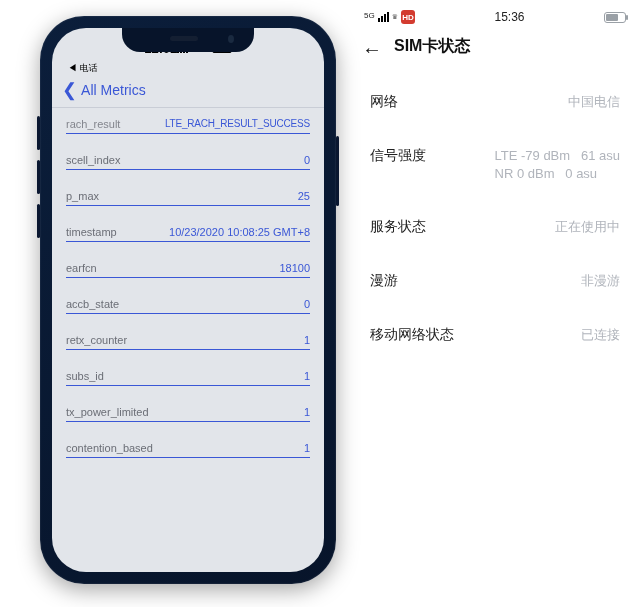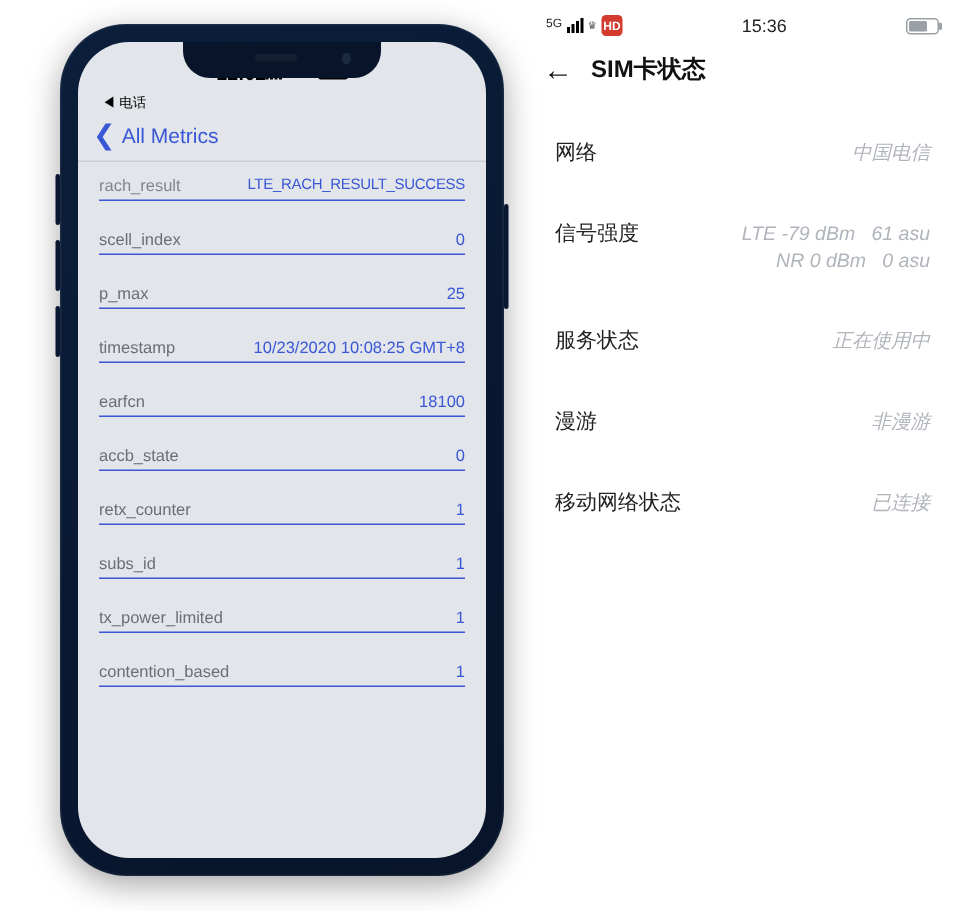--- a/index.html
+++ b/index.html
@@ -120,21 +120,21 @@
   .titlebar{
     display:flex;align-items:center;gap:12px;
     padding:6px 2px 18px;
     font-size:16px;font-weight:600;color:#111;
   }
   .arrow{font-size:20px;line-height:1;color:#111;}
 
   .kvlist{display:flex;flex-direction:column;gap:36px;padding:18px 10px 0;}
   .kv{display:flex;justify-content:space-between;align-items:flex-start;gap:14px;}
   .kv .label{font-size:14px;color:#222;white-space:nowrap;}
-  .kv .val{font-size:13px;color:var(--value-dim);text-align:right;line-height:1.35;font-style:italic;}
+  .kv .val{font-size:13px;color:var(--value-dim);line-height:1.35;}
 
 </style>
 </head>
 <body>
 
 <div class="device-wrap">
   <div class="device">
     <div class="screen">
       <div class="notch">
         <span class="slit"></span>

